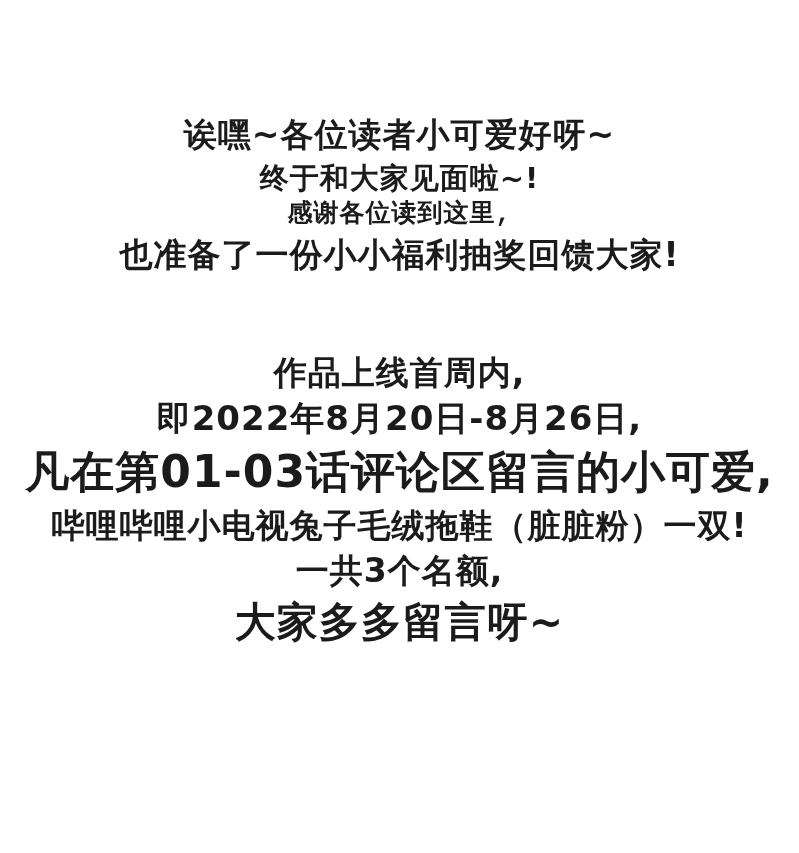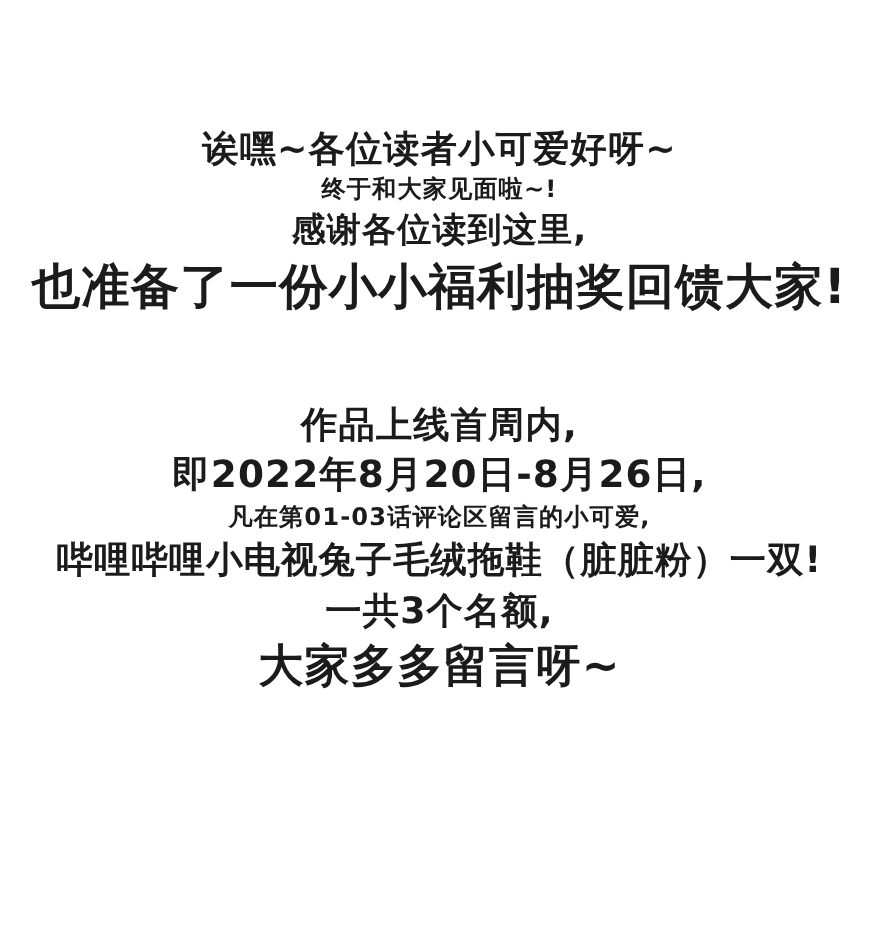--- a/index.html
+++ b/index.html
@@ -39,27 +39,27 @@
     font-family: "DejaVu Sans", "Liberation Sans", sans-serif;
     font-weight: bold;
     color: #1b1b1b;
     text-align: center;
     letter-spacing: 1px;
     line-height: 1.38;
     white-space: nowrap;
   }
   .line.l1 { font-size: 33px; }
   .line.l2 { font-size: 33px; }
-  .line.l3 { font-size: 22px; }
-  .line.l4 { font-size: 31px; }
-  .line.l5 { font-size: 44px; }
+  .line.l3 { font-size: 29px; }
+  .line.l4 { font-size: 25px; font-family: Liberation Mono, monospace; }
+  .line.l5 { font-size: 33px; }
 
   .line.m1 { font-size: 33px; }
   .line.m2 { font-size: 34px; }
-  .line.m3 { font-size: 22px; }
+  .line.m3 { font-size: 44px; }
   .line.m4 { font-size: 33px; }
   .line.m5 { font-size: 33px; }
   .line.m6 { font-size: 33px; }
   .line.m7 { font-size: 41px; }
 </style>
 </head>
 <body>
 
 <div class="page">
 

